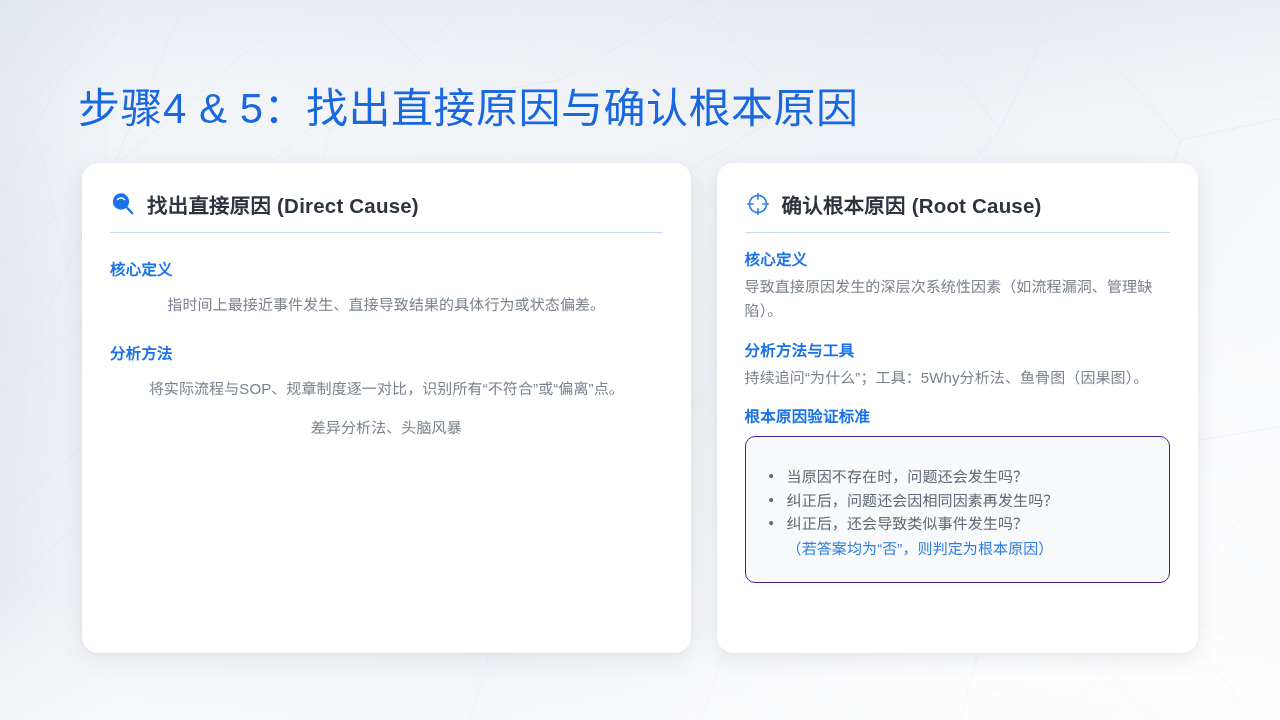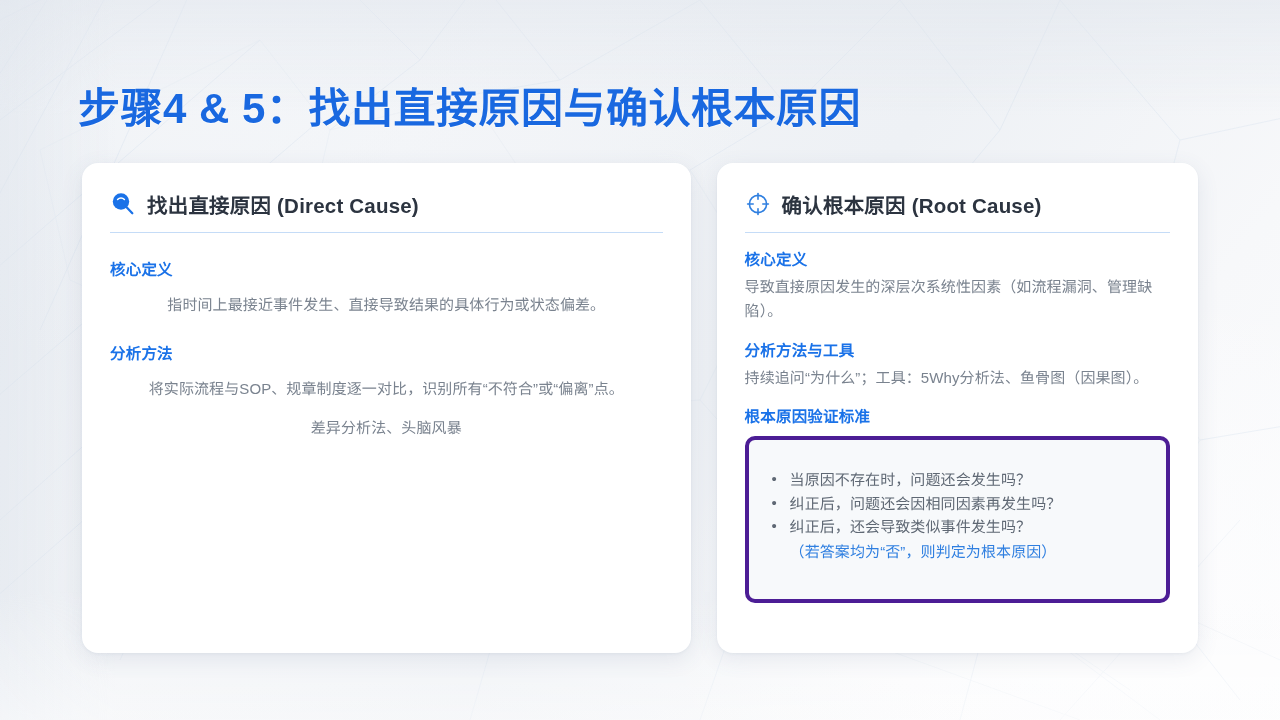--- a/index.html
+++ b/index.html
@@ -39,21 +39,21 @@
       linear-gradient(90deg, rgba(222,228,236,0.5) 0%, rgba(222,228,236,0) 9%);
     pointer-events: none;
   }
 
   
   .page-title {
     position: absolute;
     left: 78px;
     top: 74px;
     font-size: 42px;
-    font-weight: bold;
+    font-weight: normal;
     letter-spacing: 0.5px;
     color: #1968e0;
     white-space: nowrap;
     text-shadow: 0 1px 0 rgba(255,255,255,0.55);
   }
 
   
   .cards {
     position: absolute;
     left: 82px;
@@ -113,23 +113,23 @@
   .card-left .sec-body  { margin-top: 14px; text-align: center; }
 
   
   .card-right .sec-title { margin-top: 14px; }
   .card-right .sec-body  { margin-top: 6px; }
 
   
   .criteria-box {
     margin-top: 10px;
     background: #f7f9fb;
-    border: 4px solid #4c1d95;
+    border: 1px solid #4c1d95;
     border-radius: 10px;
-    padding: 28px 22px 35px 20px;
+    padding: 28px 22px 21px 20px;
   }
   .criteria-list { list-style: none; }
   .criteria-list li {
     position: relative;
     padding-left: 21px;
     color: #5f6874;
     font-size: 15px;
     line-height: 1.58;
     letter-spacing: 0.1px;
   }

